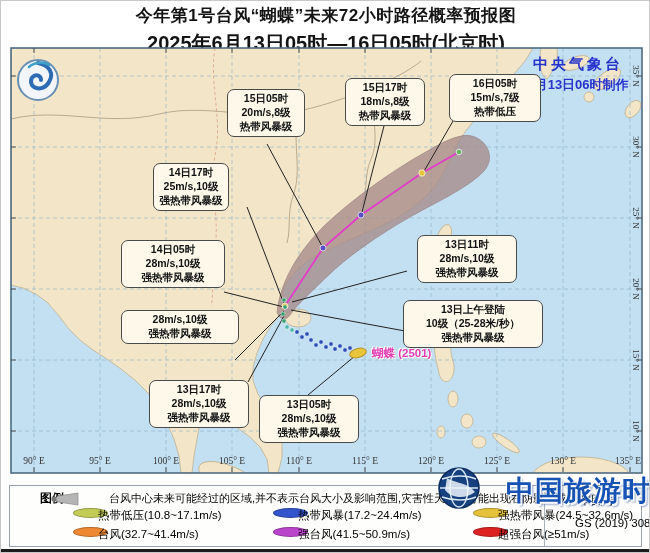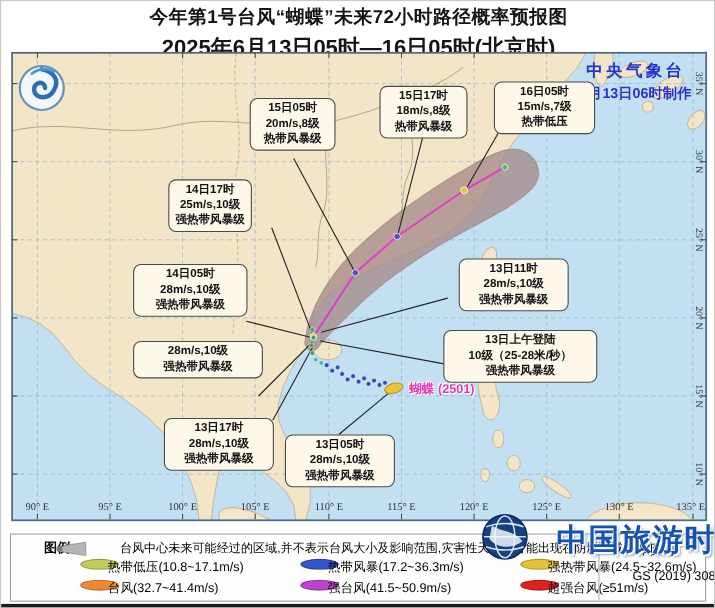--- a/index.html
+++ b/index.html
@@ -263,21 +263,21 @@
       <path d="M4,7 L8,4 L28,1 L28,13 L8,10 Z" fill="#b5b5b5" stroke="#8a8a8a" stroke-width="0.7"></path>
       <circle cx="4" cy="7" r="2.6" fill="#777"></circle>
     </svg>
     <span class="lg-desc">台风中心未来可能经过的区域,并不表示台风大小及影响范围,灾害性天气也可能出现在阴影区域之外</span>
     <span class="lg-item" style="left:38px;top:22px;">
         <span class="dot" style="background-color: rgb(194, 204, 86);"></span>
         <span>热带低压(10.8~17.1m/s)</span>
       </span>
     <span class="lg-item" style="left:238px;top:22px;">
         <span class="dot" style="background-color: rgb(51, 85, 204);"></span>
-        <span>热带风暴(17.2~36.3m/s)</span>
+        <span>热带风暴(17.2~24.4m/s)</span>
       </span>
     <span class="lg-item" style="left:438px;top:22px;">
         <span class="dot" style="background-color: rgb(230, 194, 58);"></span>
         <span>强热带风暴(24.5~32.6m/s)</span>
       </span>
     <span class="lg-item" style="left:38px;top:41px;">
         <span class="dot" style="background-color: rgb(238, 136, 51);"></span>
         <span>台风(32.7~41.4m/s)</span>
       </span>
     <span class="lg-item" style="left:238px;top:41px;">

